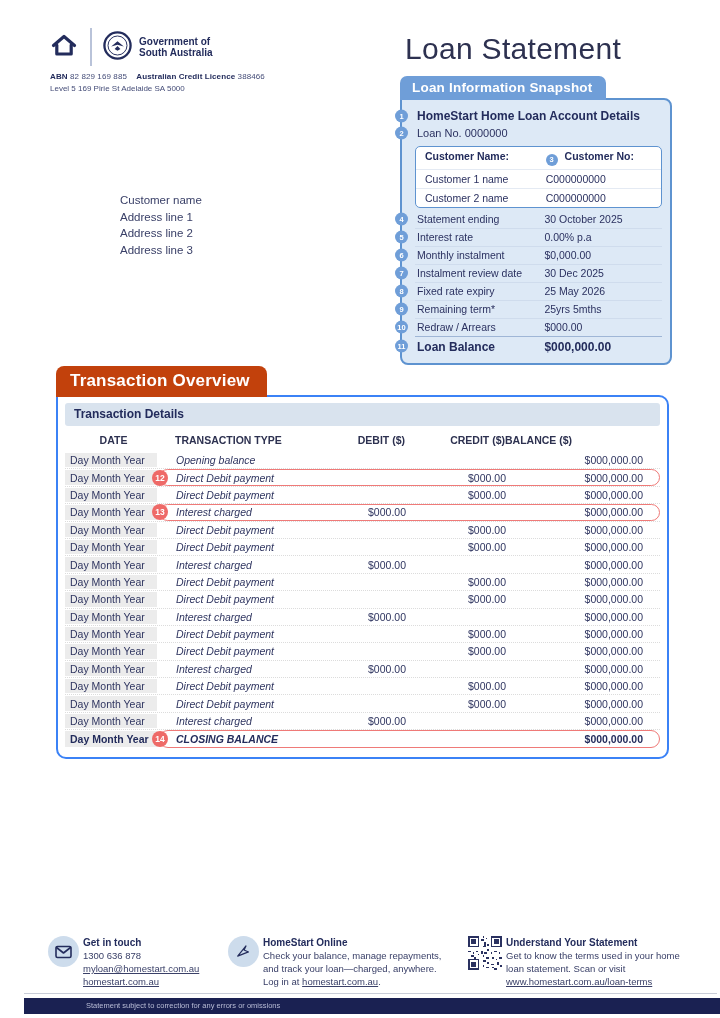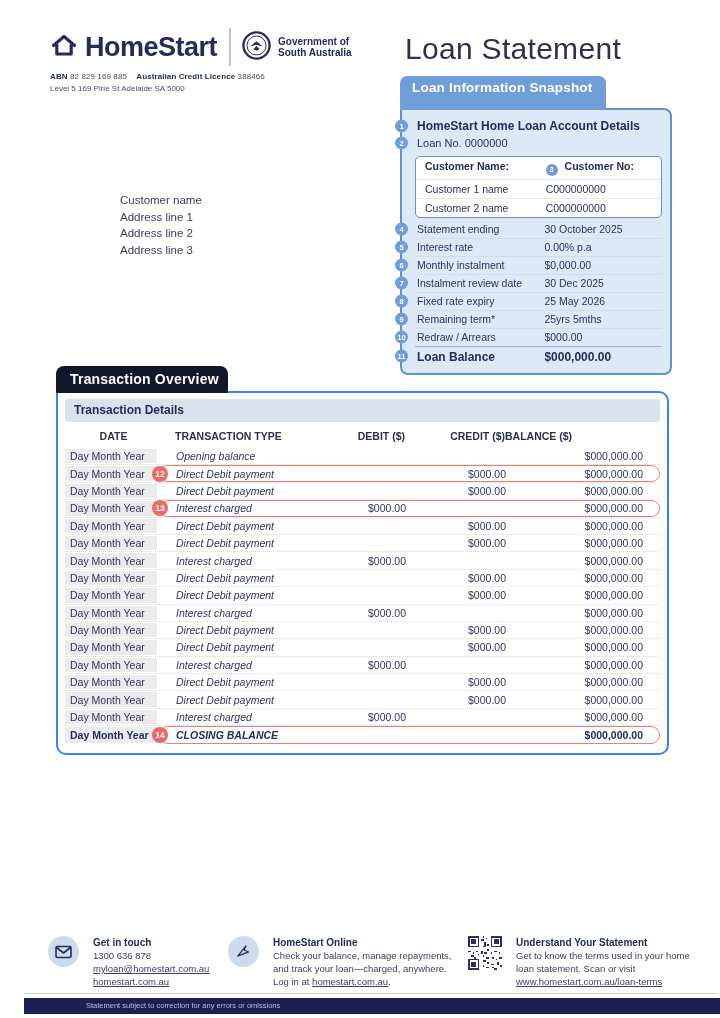--- a/index.html
+++ b/index.html
@@ -16,21 +16,21 @@
   .abn-line .b { font-weight:bold; color:#232c5c; }
   .addr-line { position:absolute; left:50px; top:84px; font-size:8px; color:#454d78; }
   .page-title { position:absolute; left:405px; top:32px; font-size:30px; font-weight:500; color:#2d3150; letter-spacing:0.3px; }
 
   
   .recipient { position:absolute; left:120px; top:192px; font-size:11.5px; color:#3a4068; line-height:16.5px; }
 
   
   .snapshot { position:absolute; left:400px; top:76px; width:272px; }
   .snap-tab { position:relative; z-index:2; display:inline-block; background:#6f9ed8; color:#fff;
-              font-weight:bold; font-size:13.5px; padding:4px 13px 15px 12px; border-radius:7px 7px 0 0; letter-spacing:0.2px; }
+              font-weight:bold; font-size:13.5px; padding:4px 13px 5px 12px; border-radius:7px 7px 0 0; letter-spacing:0.2px; }
   .snap-box { position:relative; margin-top:-2px; background:#dde9f6; border:2px solid #5e93d0;
               border-radius:0 8px 8px 8px; padding:6px 8px 7px 13px; }
   .num-badge { position:absolute; left:-20px; top:50%; transform:translateY(-50%); width:13px; height:13px;
                border-radius:50%; background:#6f9ed8; color:#fff; font-size:7.5px; font-weight:bold;
                display:flex; align-items:center; justify-content:center; }
   .snap-line { position:relative; padding:2px 0 2px 2px; font-size:11px; color:#2b3160; }
   .snap-line.title { font-weight:bold; font-size:12px; color:#232c5c; padding-top:3px; }
   .cust-table { position:relative; background:#fff; border:1.5px solid #5e93d0; border-radius:5px; margin:5px 0 3px 0; overflow:hidden; }
   .cust-row { display:flex; padding:3px 4px 3px 9px; font-size:10.5px; border-bottom:1px solid #e4eaf3; }
   .cust-row:last-child { border-bottom:none; }
@@ -39,22 +39,22 @@
   .cust-no { flex:1; position:relative; }
   .cust-no .inline-badge { position:static; display:inline-flex; transform:none; vertical-align:-2px; margin-right:4px; width:12px; height:12px; }
   .snap-rows .snap-row { position:relative; display:flex; padding:2.5px 0 2.5px 2px; font-size:10.5px; border-top:1px solid #cfdced; }
   .snap-rows .snap-row:first-child { border-top:none; }
   .snap-row .lbl { width:52%; }
   .snap-row .val { flex:1; }
   .snap-row.bold-row { border-top:1.5px solid #9fb6d6; font-weight:bold; font-size:12px; color:#232c5c; padding:3.5px 0 2px 2px; }
 
   
   .txn-section { position:absolute; left:56px; top:366px; width:613px; }
-  .txn-tab { position:relative; z-index:2; display:inline-block; background:#0f172a; color:#fff; font-weight:bold;
-             font-size:14px; padding:5px 9px 6px 14px; border-radius:8px 8px 0 0; letter-spacing:0.2px; }
+  .txn-tab { position:relative; z-index:2; display:inline-block; background:#c2410c; color:#fff; font-weight:bold;
+             font-size:17px; padding:5px 17px 6px 14px; border-radius:8px 8px 0 0; letter-spacing:0.2px; }
   .txn-box { position:relative; margin-top:-2px; background:#fff; border:2px solid #3b82f6;
              border-radius:0 10px 10px 10px; padding:6px 7px 9px 7px; }
   .txn-details-bar { background:#d9e3ee; color:#232c5c; font-weight:bold; font-size:12px; padding:4px 9px 5px 9px; border-radius:3px; }
   .txn-header { display:flex; align-items:center; padding:8px 0 6px 0; font-weight:bold; font-size:10.5px; color:#2d3150; }
   .txn-header .h-date { width:92px; padding-left:5px;text-align:center; }
   .txn-header .h-rest { flex:1; display:flex; margin-left:2px; padding:0 16px; }
   .h-type { width:170px; } .h-debit { width:60px; text-align:right; } .h-credit { width:100px; text-align:right; } .h-balance { flex:1; }
   .txn-row { display:flex; align-items:stretch; height:17.4px; font-size:10.5px; color:#2f3560; border-bottom:1px dotted #dcdcdc; }
   .txn-row:last-child { border-bottom:none; }
   .txn-date { width:92px; background:#ececec; display:flex; align-items:center; padding-left:5px; margin:1px 0; }
@@ -63,41 +63,40 @@
   .txn-pill.highlight { border-color:#ef7a78; }
   .txn-badge { position:absolute; left:-8px; top:50%; transform:translateY(-50%); width:16px; height:16px; border-radius:50%;
                background:#ee6a68; color:#fff; font-size:8.5px; font-weight:bold; display:flex; align-items:center; justify-content:center; }
   .txn-type { width:170px;font-style:italic; } .txn-debit { width:60px; text-align:right; } .txn-credit { width:100px; text-align:right; } .txn-balance { flex:1; text-align:right; }
   .txn-row.bold-row .txn-type, .txn-row.bold-row .txn-balance, .txn-row.bold-row .txn-date { font-weight:bold; color:#232c5c; }
 
   
   .footer-col { position:absolute; top:936px; display:flex; align-items:flex-start; }
   .f-contact { left:48px; } .f-online { left:228px; } .f-understand { left:468px; }
   .icon-circle { width:31px; height:31px; border-radius:50%; background:#cddcec; display:flex; align-items:center; justify-content:center; flex:none; }
-  .f-text { margin-left:14px; font-size:9.5px; color:#3a4068; line-height:13px; }
+  .f-text { margin-left:4px; font-size:9.5px; color:#3a4068; line-height:13px; }
   .f-title { font-weight:bold; font-size:10px; color:#232c5c; }
   .link { text-decoration:underline; color:#3a4068; cursor:pointer; }
   .qr { width:34px; height:34px; flex:none; }
   .hairline { position:absolute; left:24px; right:3px; top:993px; height:1px; background:#c9cdd8; }
   .bottom-bar { position:absolute; left:24px; right:0; top:998px; height:16px; background:#1a2152;
                 color:#b9bdd6; font-size:7.5px; line-height:16px; padding-left:62px; }
 </style>
 </head>
 <body>
 
 <div class="page">
 
   <div class="logo-row">
     <span>
       <svg width="28" height="25" viewBox="0 0 28 25" fill="none">
         <path d="M3.5 12.5 L14 3.5 L24.5 12.5" stroke="#232c5c" stroke-width="3.2" stroke-linecap="round" stroke-linejoin="round"></path>
         <path d="M6.8 12 V21 H21.2 V12" stroke="#232c5c" stroke-width="3.2" stroke-linecap="round" stroke-linejoin="round"></path>
       </svg>
     </span>
-    <span class="brand-name">HomeStart</span>
     <span class="logo-divider"></span>
     <span class="gov-block">
       <span>
         <svg width="31" height="31" viewBox="0 0 32 32" fill="none">
           <circle cx="16" cy="16" r="13.5" stroke="#232c5c" stroke-width="2.4"></circle>
           <circle cx="16" cy="16" r="9.8" stroke="#232c5c" stroke-width="1"></circle>
           <path d="M9.5 17 L16 11.5 L22.5 17 L16 15.2 Z" fill="#232c5c"></path>
           <path d="M13 19.5 L16 16.5 L19 19.5 L16 21.5 Z" fill="#232c5c"></path>
         </svg>
       </span>

